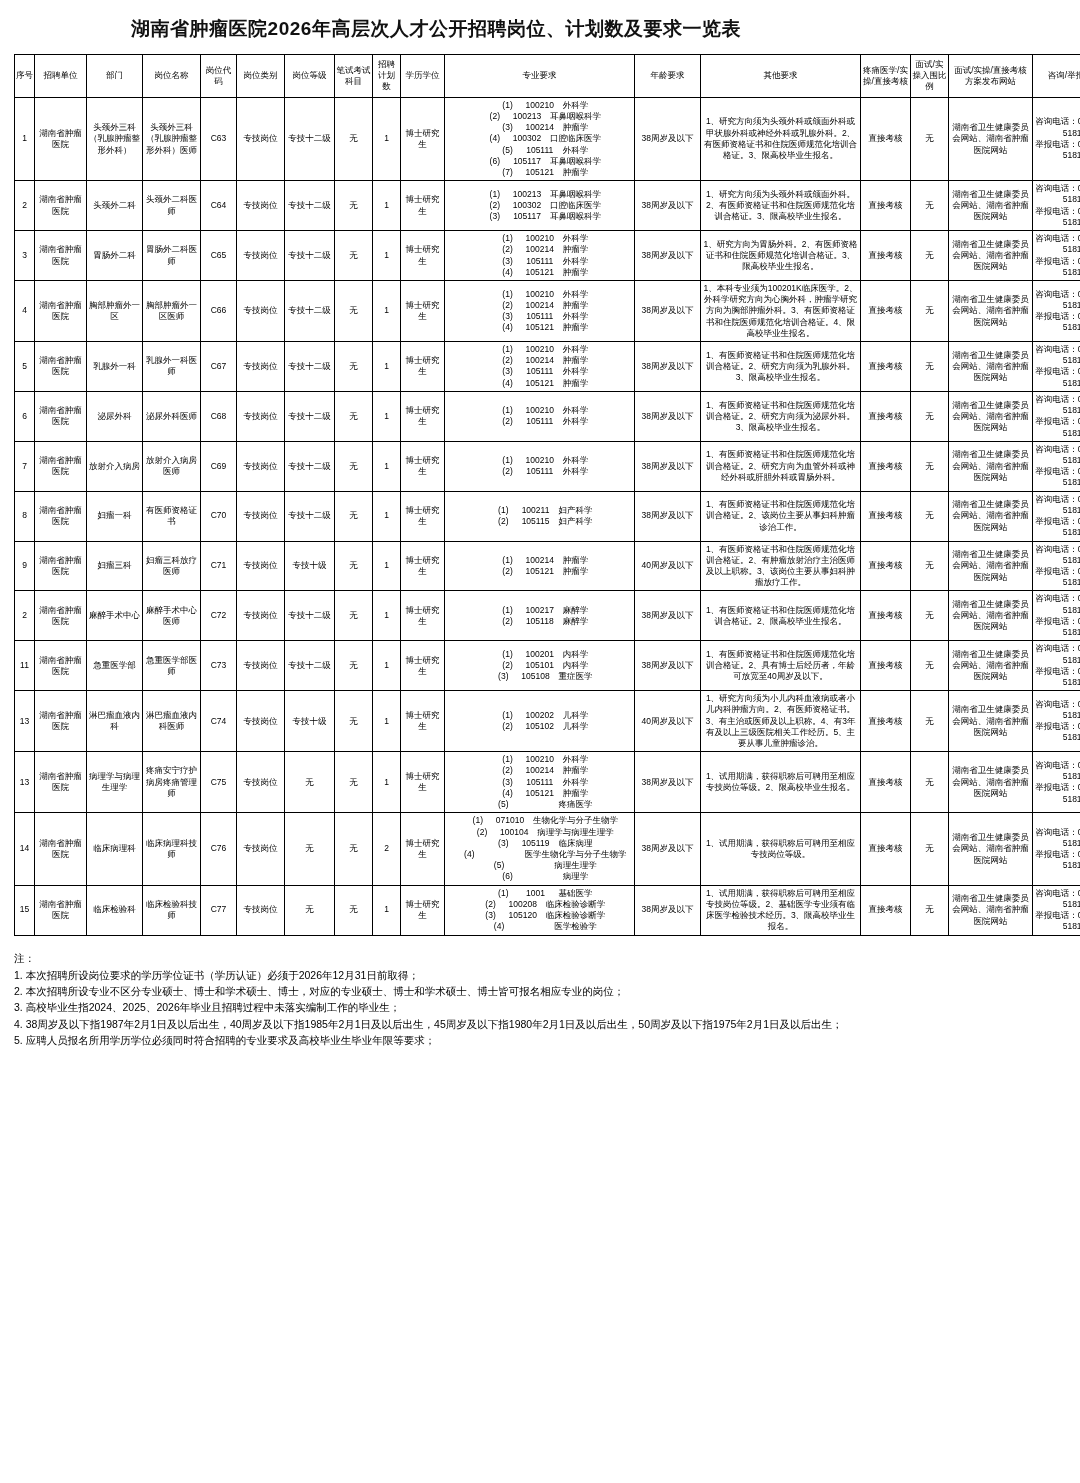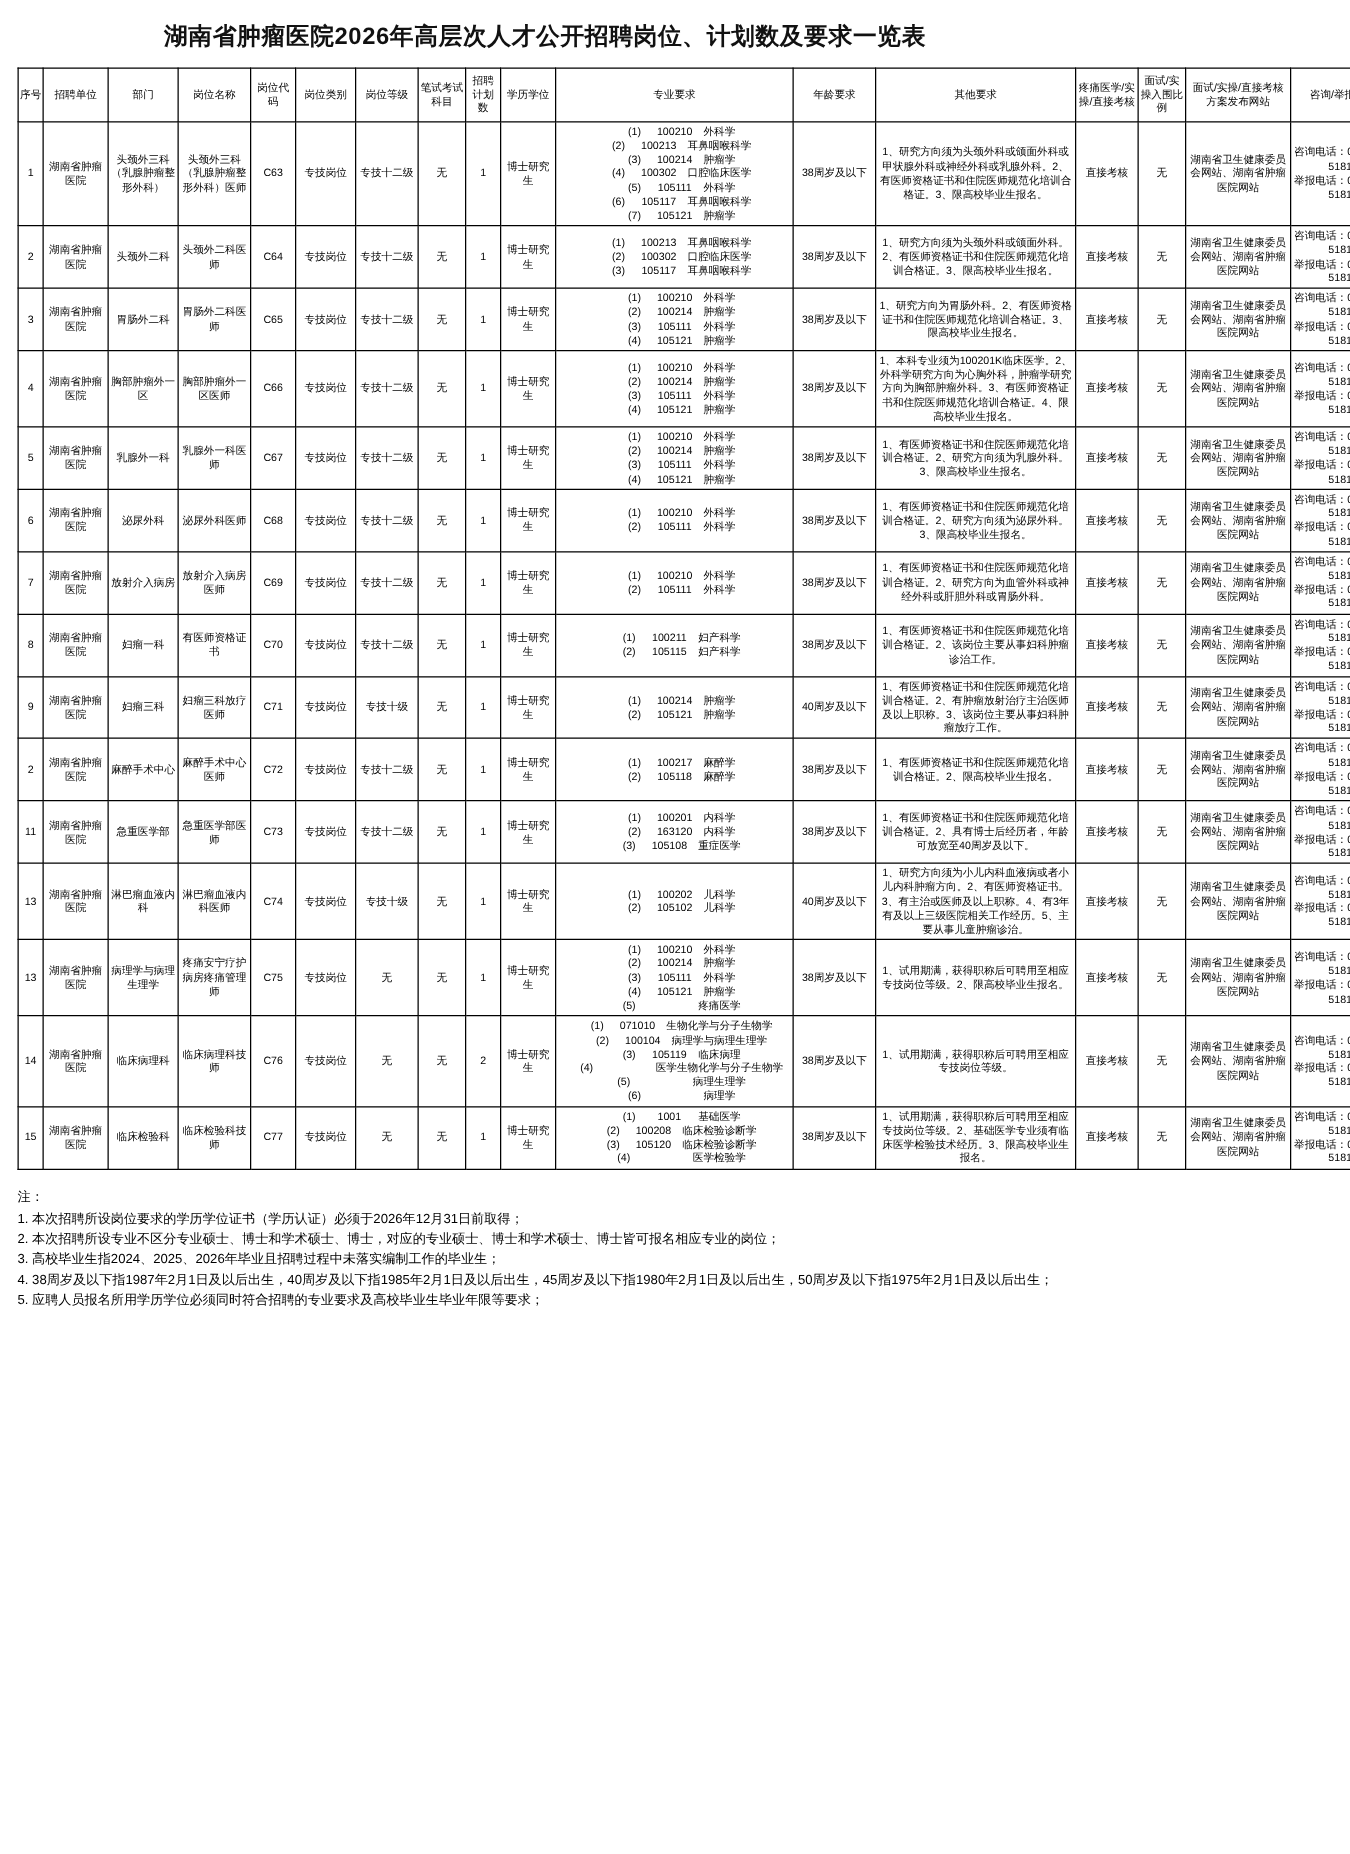--- a/index.html
+++ b/index.html
@@ -391,21 +391,21 @@
           <td>急重医学部</td>
           <td>急重医学部医师</td>
           <td>C73</td>
           <td>专技岗位</td>
           <td>专技十二级</td>
           <td>无</td>
           <td>1</td>
           <td>博士研究生</td>
           <td class="cell-major">
             <span class="major-line"><span class="major-num">(1)</span><span class="major-code">100201</span>内科学</span>
-            <span class="major-line"><span class="major-num">(2)</span><span class="major-code">163120</span>内科学</span>
+            <span class="major-line"><span class="major-num">(2)</span><span class="major-code">105101</span>内科学</span>
             <span class="major-line"><span class="major-num">(3)</span><span class="major-code">105108</span>重症医学</span>
           </td>
           <td>38周岁及以下</td>
           <td class="cell-left">1、有医师资格证书和住院医师规范化培训合格证。2、具有博士后经历者，年龄可放宽至40周岁及以下。</td>
           <td>直接考核</td>
           <td>无</td>
           <td class="cell-site">湖南省卫生健康委员会网站、湖南省肿瘤医院网站</td>
           <td class="cell-phone" style="white-space: pre-line;">咨询电话：0731-88651814
 举报电话：0731-88651810</td>
         </tr>

